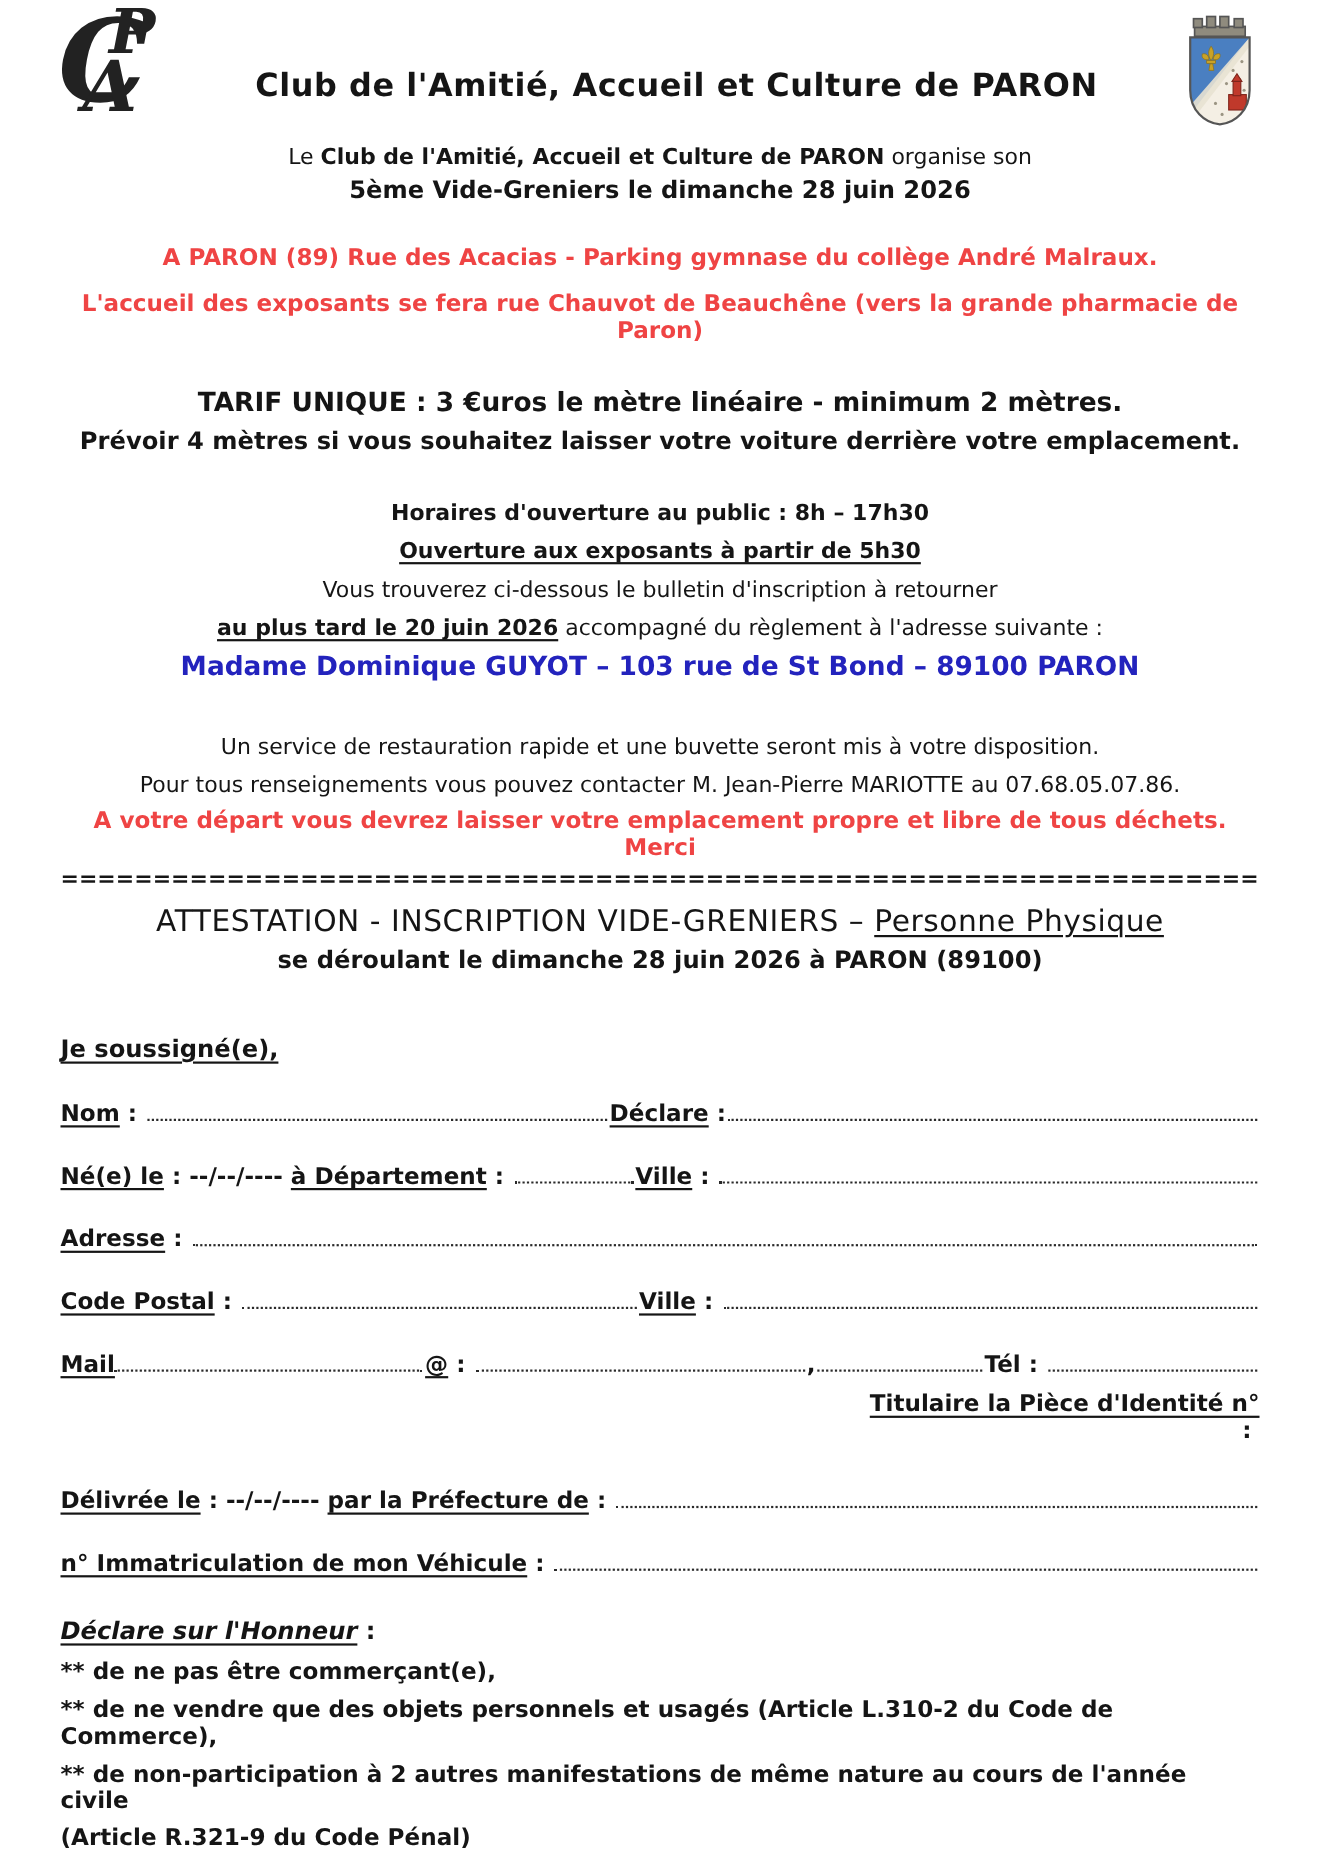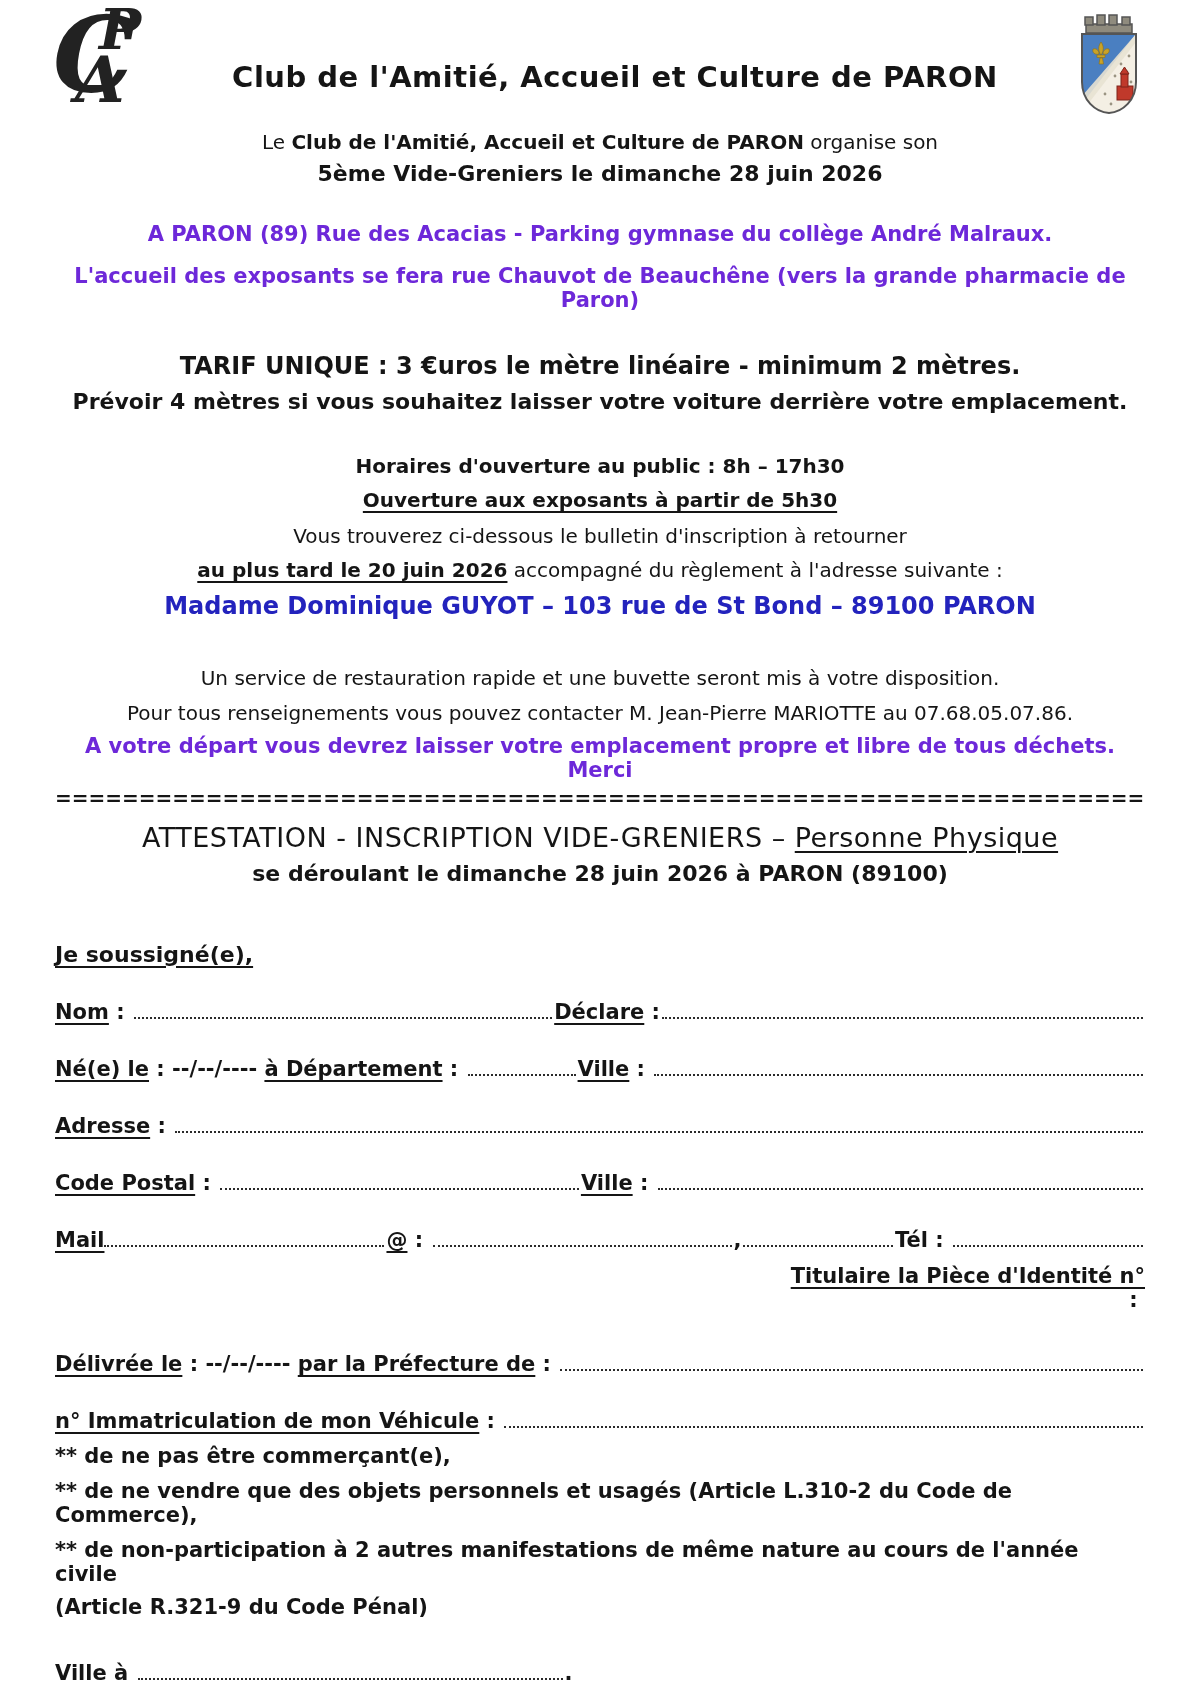--- a/index.html
+++ b/index.html
@@ -19,21 +19,21 @@
   .head-mid{flex:1;text-align:center;}
   .title{font-size:29px;font-weight:600;letter-spacing:.5px;margin-top:52px;}
   .arms{flex:0 0 70px;margin-top:4px;}
 
   
   .center{text-align:center;}
   .intro{font-size:20px;font-weight:500;margin-top:10px;}
   .intro b{font-weight:800;}
   .event{font-size:22px;font-weight:700;margin-top:7px;}
 
-  .red{color:#6d28d9;}
+  .red{color:#ef4444;}
   .loc1{font-size:21px;font-weight:800;margin-top:36px;}
   .loc2{font-size:21px;font-weight:800;margin-top:18px;}
 
   .tarif1{font-size:24px;font-weight:800;margin-top:40px;}
   .tarif2{font-size:22px;font-weight:800;margin-top:9px;}
 
   .hor1{font-size:20px;font-weight:800;margin-top:40px;}
   .hor2{font-size:20px;font-weight:800;margin-top:10px;}
   .u{text-decoration:underline;text-decoration-thickness:2px;text-underline-offset:4px;}
   .retour{font-size:20px;font-weight:500;margin-top:12px;}
@@ -216,20 +216,21 @@
     <span class="plain"> : </span>
     <span class="dots grow1"></span>
   </div>
 
   <div class="frow">
     <span class="lbl u">n° Immatriculation de mon Véhicule</span>
     <span class="plain"> : </span>
     <span class="dots grow1"></span>
   </div>
 
+  <div class="declare"><span class="u">Déclare sur l'Honneur</span><span class="colon"> :</span></div>
   <div class="bullet">** de ne pas être commerçant(e),</div>
   <div class="bullet">** de ne vendre que des objets personnels et usagés (Article L.310-2 du Code de Commerce),</div>
   <div class="bullet">** de non-participation à 2 autres manifestations de même nature au cours de l'année civile</div>
   <div class="article">(Article R.321-9 du Code Pénal)</div>
 
   <div class="frow" style="margin-top:42px">
     <span class="plain">Ville à </span>
     <span class="dots" style="width:425px"></span>
     <span class="plain">.</span>
   </div>

